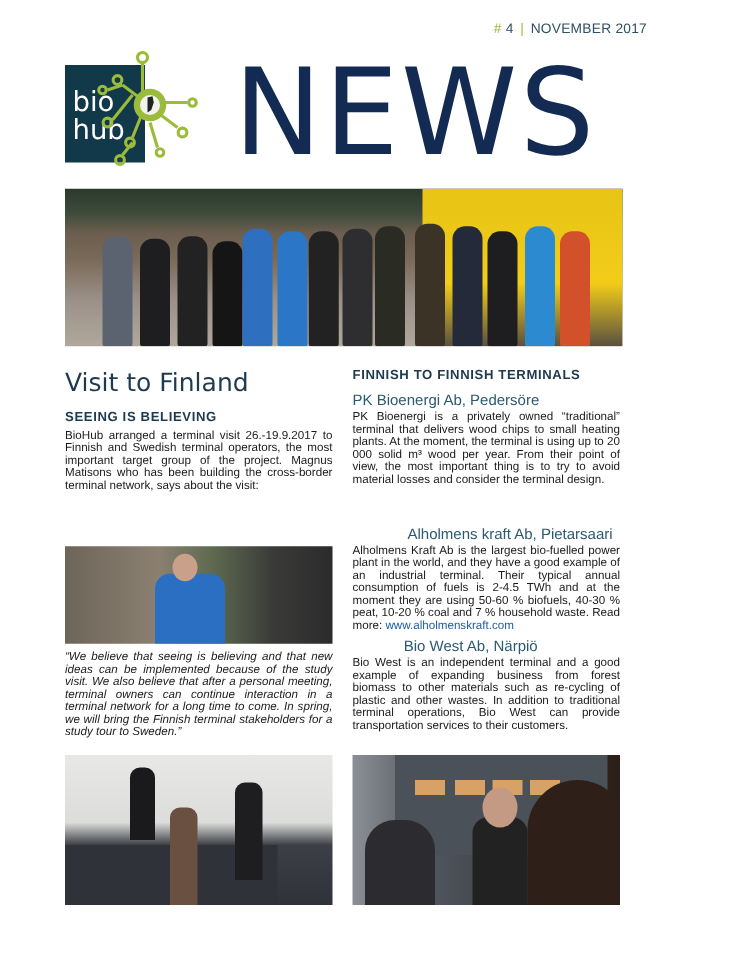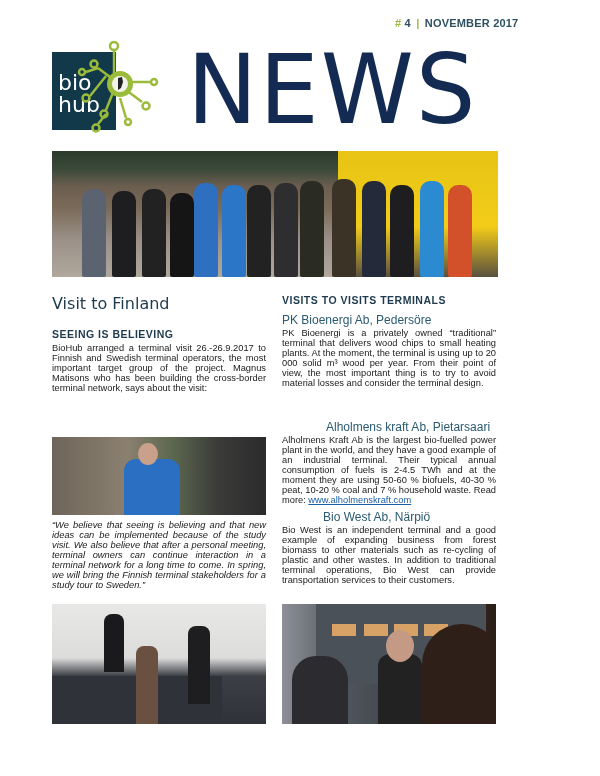--- a/index.html
+++ b/index.html
@@ -1,34 +1,34 @@
 <!DOCTYPE html>
 <html><head>
 <meta charset="utf-8">
 <style>
   html,body{margin:0;padding:0;background:#fff;}
   body{width:600px;height:776px;position:relative;overflow:hidden;font-family:"Liberation Sans",sans-serif;color:#1a1a1a;}
-  .issue{position:absolute;top:17px;left:395px;font-size:11px;font-weight:bold;color:#2f5060;letter-spacing:0.2px;white-space:nowrap;}
+  .issue{position:absolute;top:17px;left:395px;font-size:11px;font-weight:normal;color:#2f5060;letter-spacing:0.2px;white-space:nowrap;}
   .issue .hash{color:#9bbb3a;}
   .issue .sep{color:#9bbb3a;margin:0 2px;}
   .logo-box{position:absolute;left:52px;top:52px;width:64px;height:78px;background:#12394a;}
   .logo-text{position:absolute;left:58px;top:72px;color:#fff;font-size:22px;line-height:22px;font-family:"DejaVu Sans",sans-serif;}
   .logo-svg{position:absolute;left:76px;top:38px;}
   .news{position:absolute;left:187px;top:40px;font-size:96px;line-height:100px;color:#132a52;font-family:"DejaVu Sans",sans-serif;letter-spacing:2px;transform:scaleX(0.98);transform-origin:left;}
   .photo{position:absolute;overflow:hidden;}
   .hero{left:52px;top:151px;width:446px;height:126px;background:linear-gradient(180deg,#2a3a2b 0%,#3d4a3a 15%,#6b5e50 28%,#7a6a58 45%,#9a9088 70%,#b0a89c 100%);}
   .hero .truck{position:absolute;right:0;top:0;width:160px;height:126px;background:linear-gradient(180deg,#e7c415 0%,#f2cc18 60%,#5a5040 100%);}
   .hero .people{position:absolute;left:30px;top:26px;width:380px;height:100px;}
   .p{position:absolute;bottom:0;width:24px;border-radius:10px 10px 2px 2px;}
-  .title{position:absolute;left:52px;top:294px;font-size:16px;color:#1d3a4e;font-family:"DejaVu Sans",sans-serif;}
+  .title{position:absolute;left:52px;top:294px;font-size:20px;color:#1d3a4e;font-family:"DejaVu Sans",sans-serif;}
   .subhead{position:absolute;font-size:10.5px;font-weight:bold;color:#1d3a4e;letter-spacing:0.5px;}
   .subsub{position:absolute;font-size:12px;font-weight:normal;color:#2b5a70;}
   .body{position:absolute;font-size:9.3px;line-height:10px;text-align:justify;color:#1a1a1a;}
   .quote{font-style:italic;}
-  .link{color:#1c5ea8;text-decoration:underline;}
+  .link{color:#1c5ea8;}
   .p2{left:52px;top:437px;width:214px;height:78px;background:linear-gradient(90deg,#6e655a 0%,#8b8070 35%,#5e6a50 55%,#3a3a38 78%,#2b2b2d 100%);}
   .p3{left:52px;top:604px;width:214px;height:120px;background:linear-gradient(180deg,#e8e8e6 0%,#dcdcda 45%,#3c3f45 60%,#2f3238 100%);}
   .p4{left:282px;top:604px;width:214px;height:120px;background:linear-gradient(90deg,#8c9096 0%,#4f555c 30%,#3d4147 60%,#3a2a22 85%,#2a1e18 100%);}
 </style>
 </head>
 <body>
 
 <div class="issue">
   <span class="hash">#</span>
   <span>4</span>
@@ -84,30 +84,30 @@
     <div class="p" style="left:250px;height:98px;background:#3a3326;"></div>
     <div class="p" style="left:280px;height:96px;background:#242a3a;"></div>
     <div class="p" style="left:308px;height:92px;background:#1e1e20;"></div>
     <div class="p" style="left:338px;height:96px;background:#2b8ad0;"></div>
     <div class="p" style="left:366px;height:92px;background:#d2502a;"></div>
   </div>
 </div>
 
 <div class="title">Visit to Finland</div>
 <div class="subhead" style="left:52px;top:328px;">SEEING IS BELIEVING</div>
-<div class="body" style="left:52px;top:343px;width:214px;">BioHub arranged a terminal visit 26.-26.9.2017 to Finnish and Swedish terminal operators, the most important target group of the project. Magnus Matisons who has been building the cross-border terminal network, says about the visit:</div>
+<div class="body" style="left:52px;top:343px;width:214px;">BioHub arranged a terminal visit 26.-19.9.2017 to Finnish and Swedish terminal operators, the most important target group of the project. Magnus Matisons who has been building the cross-border terminal network, says about the visit:</div>
 
 <div class="photo p2">
   <div style="position:absolute;left:72px;top:22px;width:56px;height:56px;background:#2a6fc2;border-radius:12px 12px 0 0;"></div>
   <div style="position:absolute;left:86px;top:6px;width:20px;height:22px;background:#c9a08a;border-radius:50%;"></div>
 </div>
 
 <div class="body quote" style="left:52px;top:520px;width:214px;">“We believe that seeing is believing and that new ideas can be implemented because of the study visit. We also believe that after a personal meeting, terminal owners can continue interaction in a terminal network for a long time to come. In spring, we will bring the Finnish terminal stakeholders for a study tour to Sweden.”</div>
 
-<div class="subhead" style="left:282px;top:294px;">VISITS TO VISITS TERMINALS</div>
+<div class="subhead" style="left:282px;top:294px;">FINNISH TO FINNISH TERMINALS</div>
 
 <div class="subsub" style="left:282px;top:313px;">PK Bioenergi Ab, Pedersöre</div>
 <div class="body" style="left:282px;top:328px;width:214px;">PK Bioenergi is a privately owned “traditional” terminal that delivers wood chips to small heating plants. At the moment, the terminal is using up to 20 000 solid m³ wood per year. From their point of view, the most important thing is to try to avoid material losses and consider the terminal design.</div>
 
 <div class="subsub" style="left:282px;top:420px;margin-left:44px;">Alholmens kraft Ab, Pietarsaari</div>
 <div class="body" style="left:282px;top:435px;width:214px;">
   <span>Alholmens Kraft Ab is the largest bio-fuelled power plant in the world, and they have a good example of an industrial terminal. Their typical annual consumption of fuels is 2-4.5 TWh and at the moment they are using 50-60 % biofuels, 40-30 % peat, 10-20 % coal and 7 % household waste. Read more: </span><span class="link">www.alholmenskraft.com</span>
 </div>
 
 <div class="subsub" style="left:282px;top:510px;padding-left:41px;">Bio West Ab, Närpiö</div>

